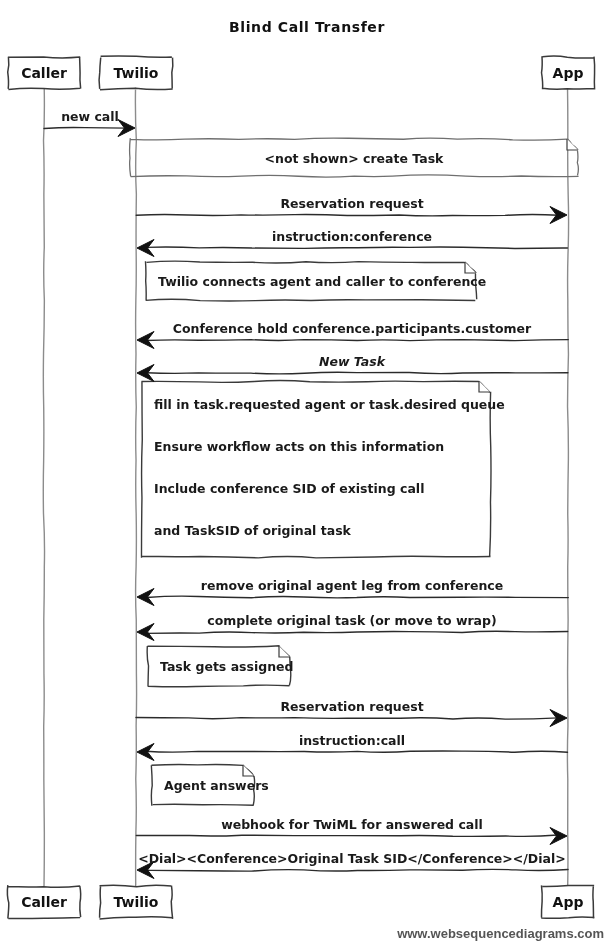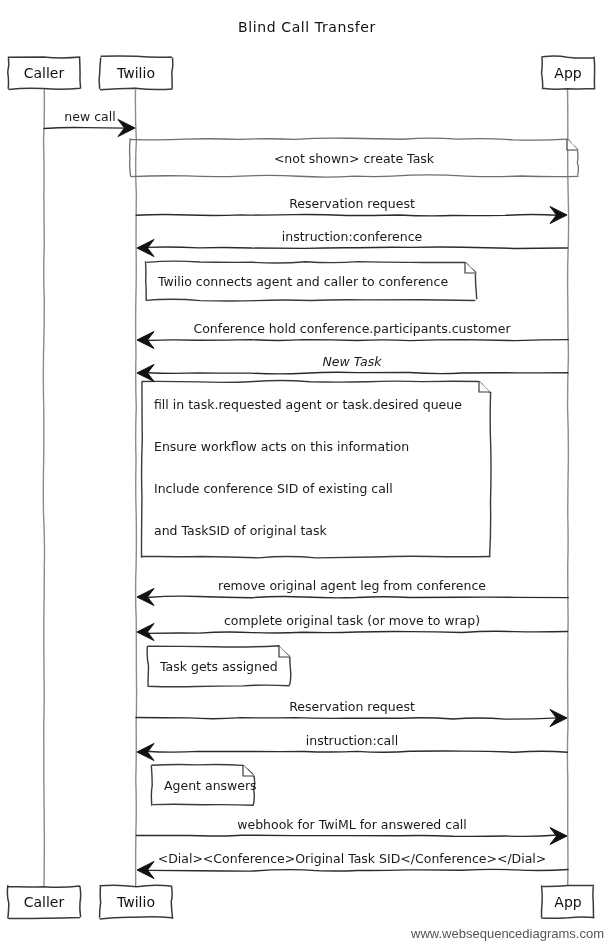--- a/index.html
+++ b/index.html
@@ -12,20 +12,21 @@
     height: 951px;
     position: relative;
     overflow: hidden;
     font-family: "DejaVu Sans", sans-serif;
   }
   #diagram-root {
     position: absolute;
     left: 0; top: 0;
     width: 614px;
     height: 951px;
+    font-weight: bold;
   }
   svg.sketch {
     display: block;
     width: 614px;
     height: 951px;
   }
   .title-text {
     font-family: "DejaVu Sans", sans-serif;
     font-size: 14px;
     fill: #111111;

